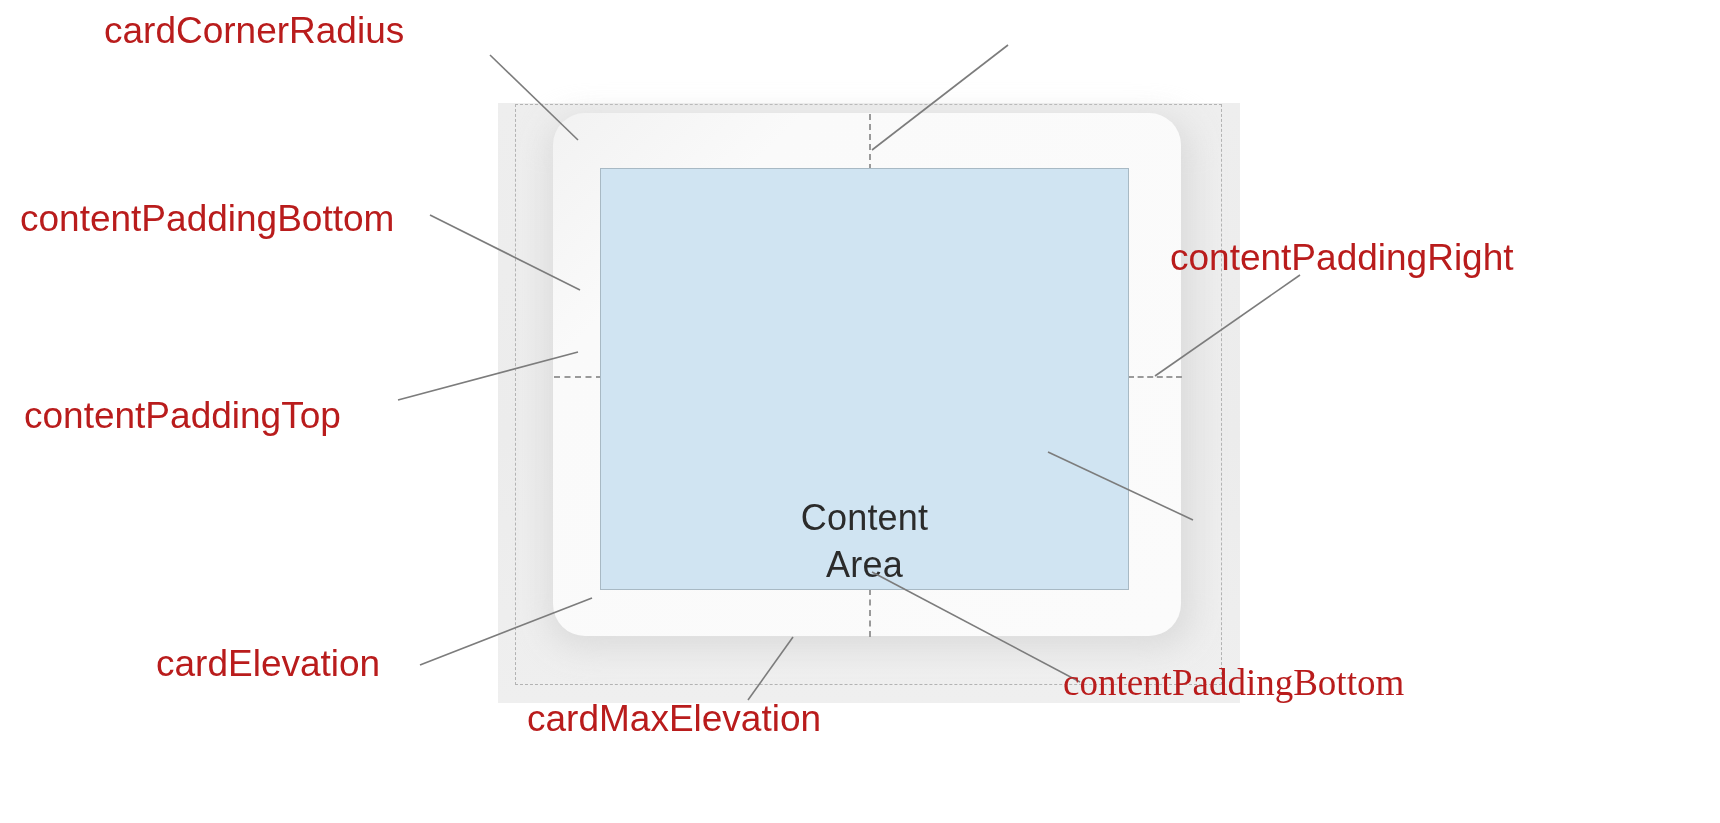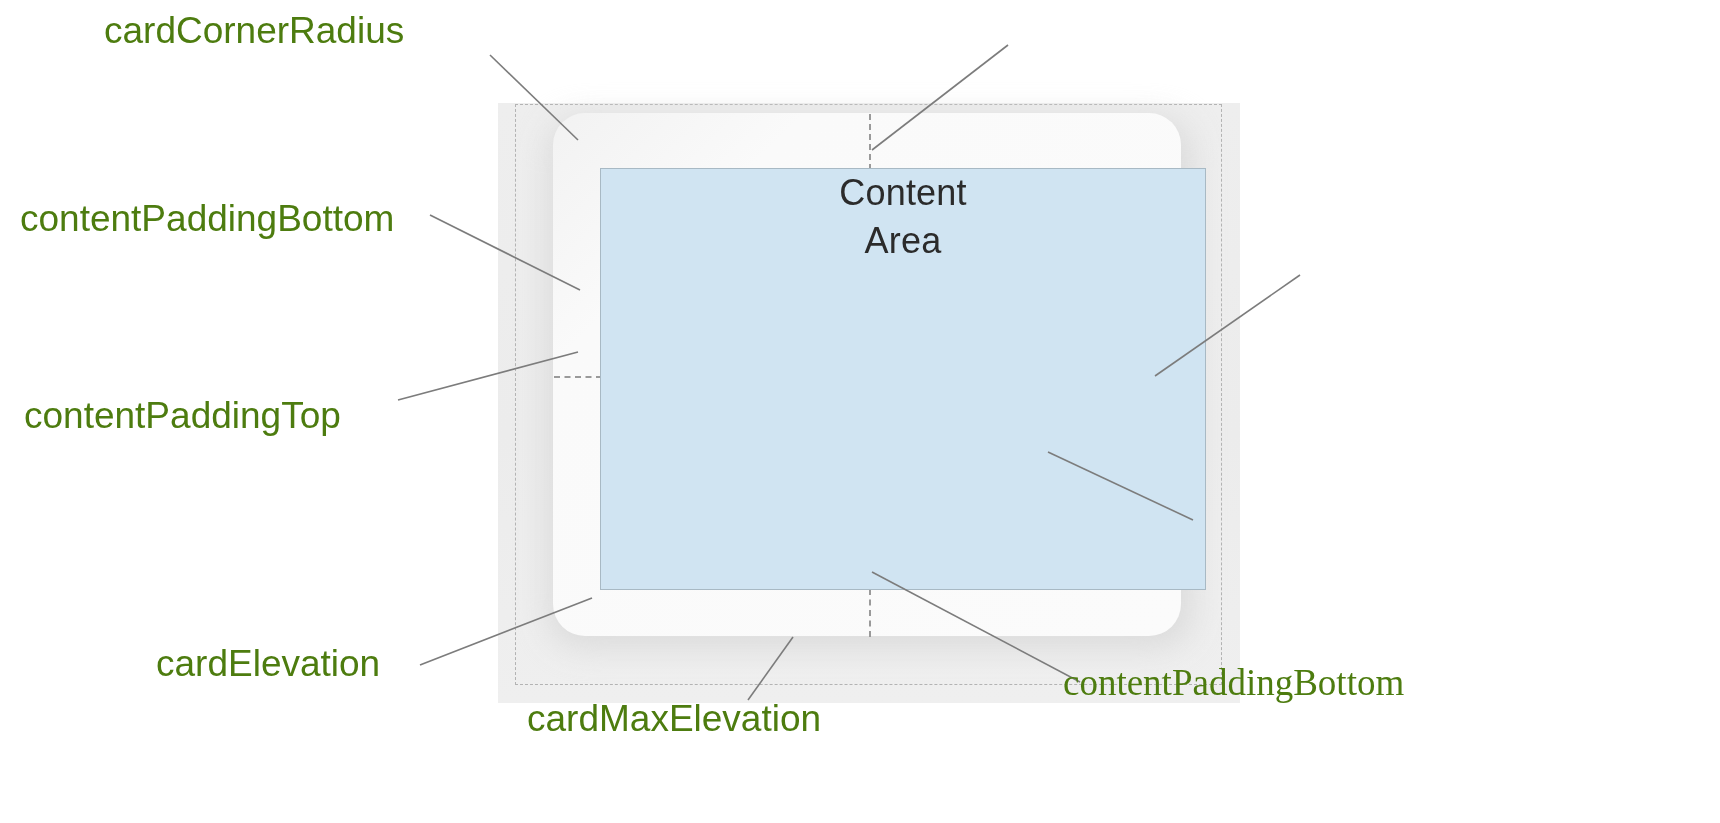--- a/index.html
+++ b/index.html
@@ -66,27 +66,27 @@
     height: 523px;
     border-radius: 32px;
     background: linear-gradient(135deg, #f2f2f2 0%, #fafafa 22%, #fbfbfb 100%);
   }
 
   
   .content-area {
     position: absolute;
     left: 600px;
     top: 168px;
-    width: 606px;
+    width: 529px;
     height: 422px;
     background: #d0e4f2;
     border: 1px solid #a8b9c4;
     box-sizing: border-box;
     display: flex;
-    align-items: flex-start;
+    align-items: flex-end;
     justify-content: center;
   }
   .content-area-label {
     font-size: 36px;
     line-height: 1.32;
     color: #2b2b2b;
     text-align: center;
     letter-spacing: .2px;
   }
 
@@ -99,21 +99,21 @@
     border-left: 2px dashed #9a9a9a;
   }
   .guide.h {
     border-top: 2px dashed #9a9a9a;
   }
 
   
   .label {
     position: absolute;
     font-size: 37px;
-    color: #4d7c0f;
+    color: #b91c1c;
     white-space: nowrap;
     line-height: 1;
   }
 
   
   #leaders {
     position: absolute;
     left: 0;
     top: 0;
     width: 1720px;
@@ -163,20 +163,21 @@
     <line x1="420" y1="665" x2="592" y2="598"></line>
     <line x1="1080" y1="682" x2="872" y2="572"></line>
     <line x1="748" y1="700" x2="793" y2="637"></line>
   </svg>
 
   <div class="label" style="left:104px; top:12px;">cardCornerRadius</div>
 
 
   <div class="label" style="left:20px; top:200px;">contentPaddingBottom</div>
 
+  <div class="label" style="left:1170px; top:239px;">contentPaddingRight</div>
 
   <div class="label" style="left:24px; top:397px;">contentPaddingTop</div>
 
 
   <div class="label" style="left:156px; top:645px;">cardElevation</div>
 
   <div class="label" style="left:1063px; top:664px;font-family:Liberation Serif, serif;">contentPaddingBottom</div>
 
   <div class="label" style="left:527px; top:700px;text-align:right;">cardMaxElevation</div>
 

